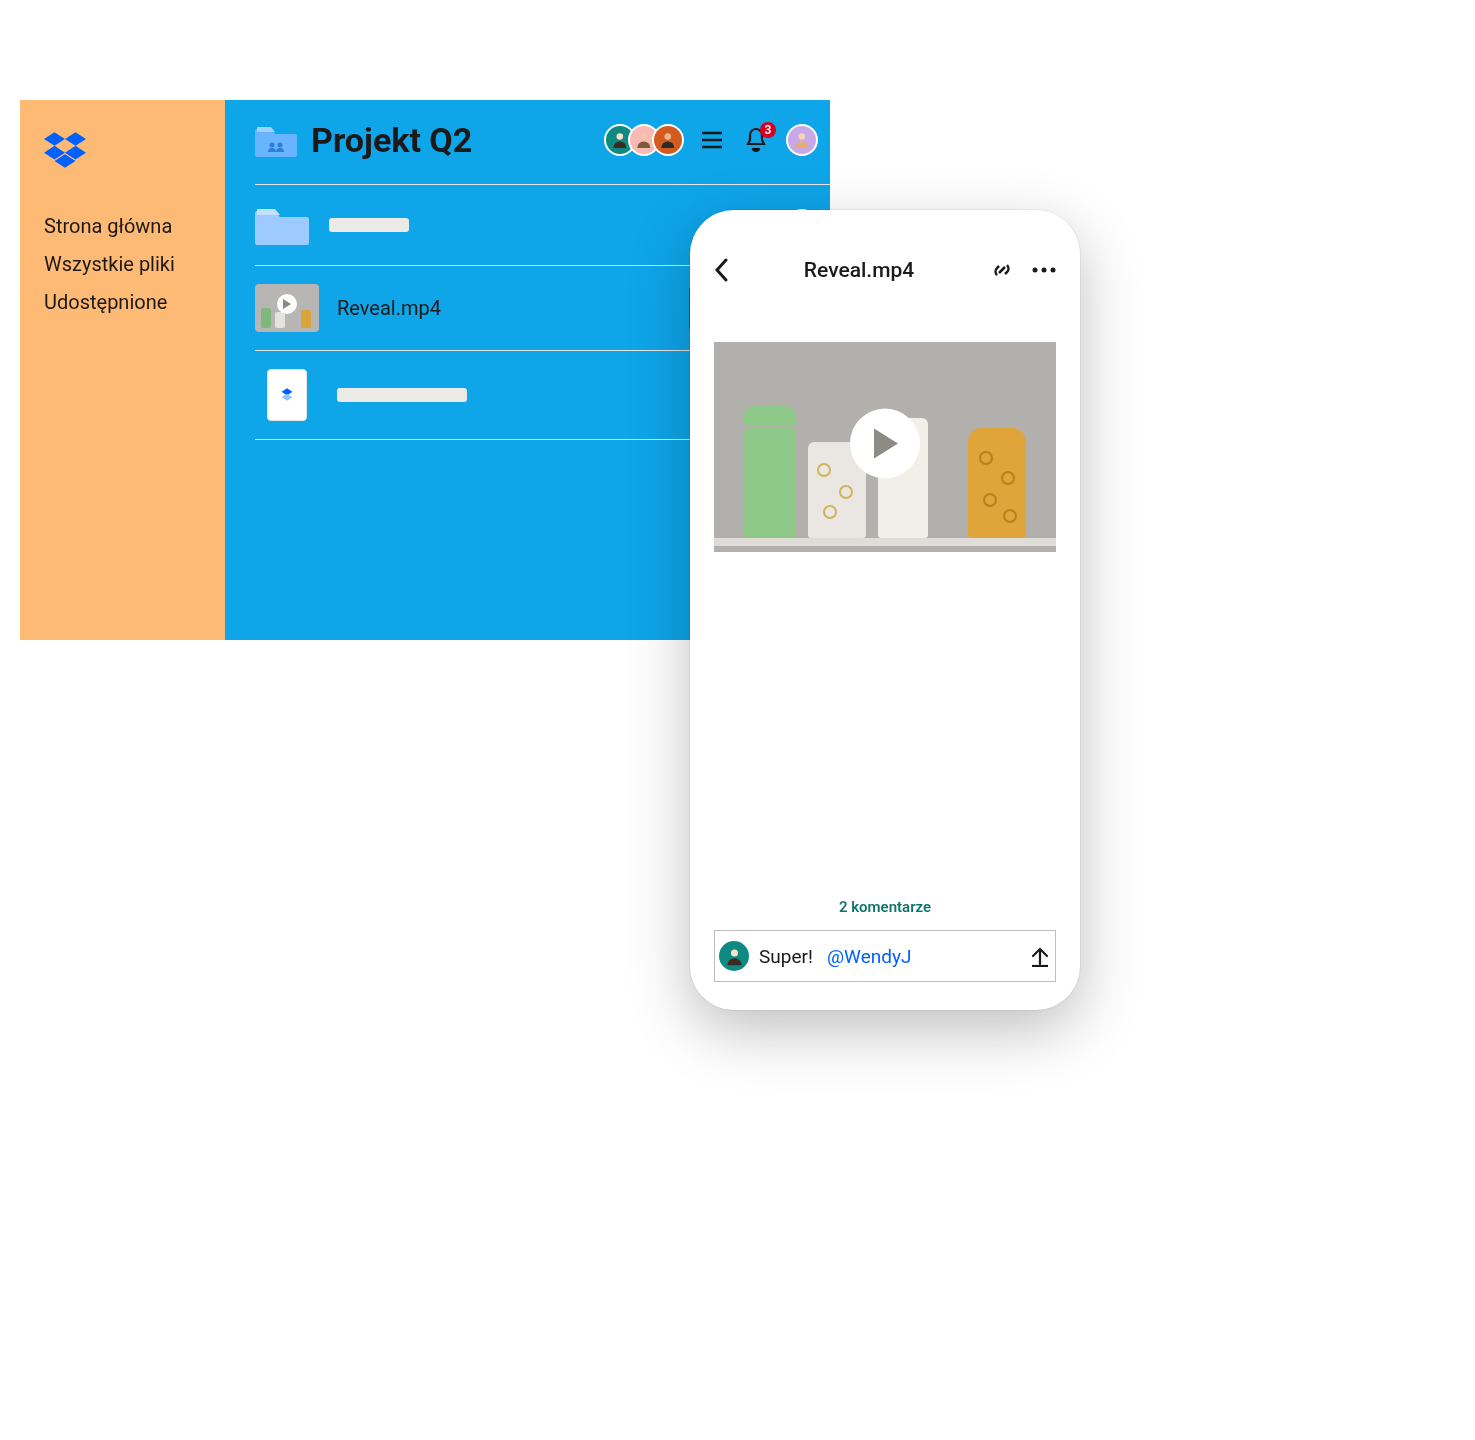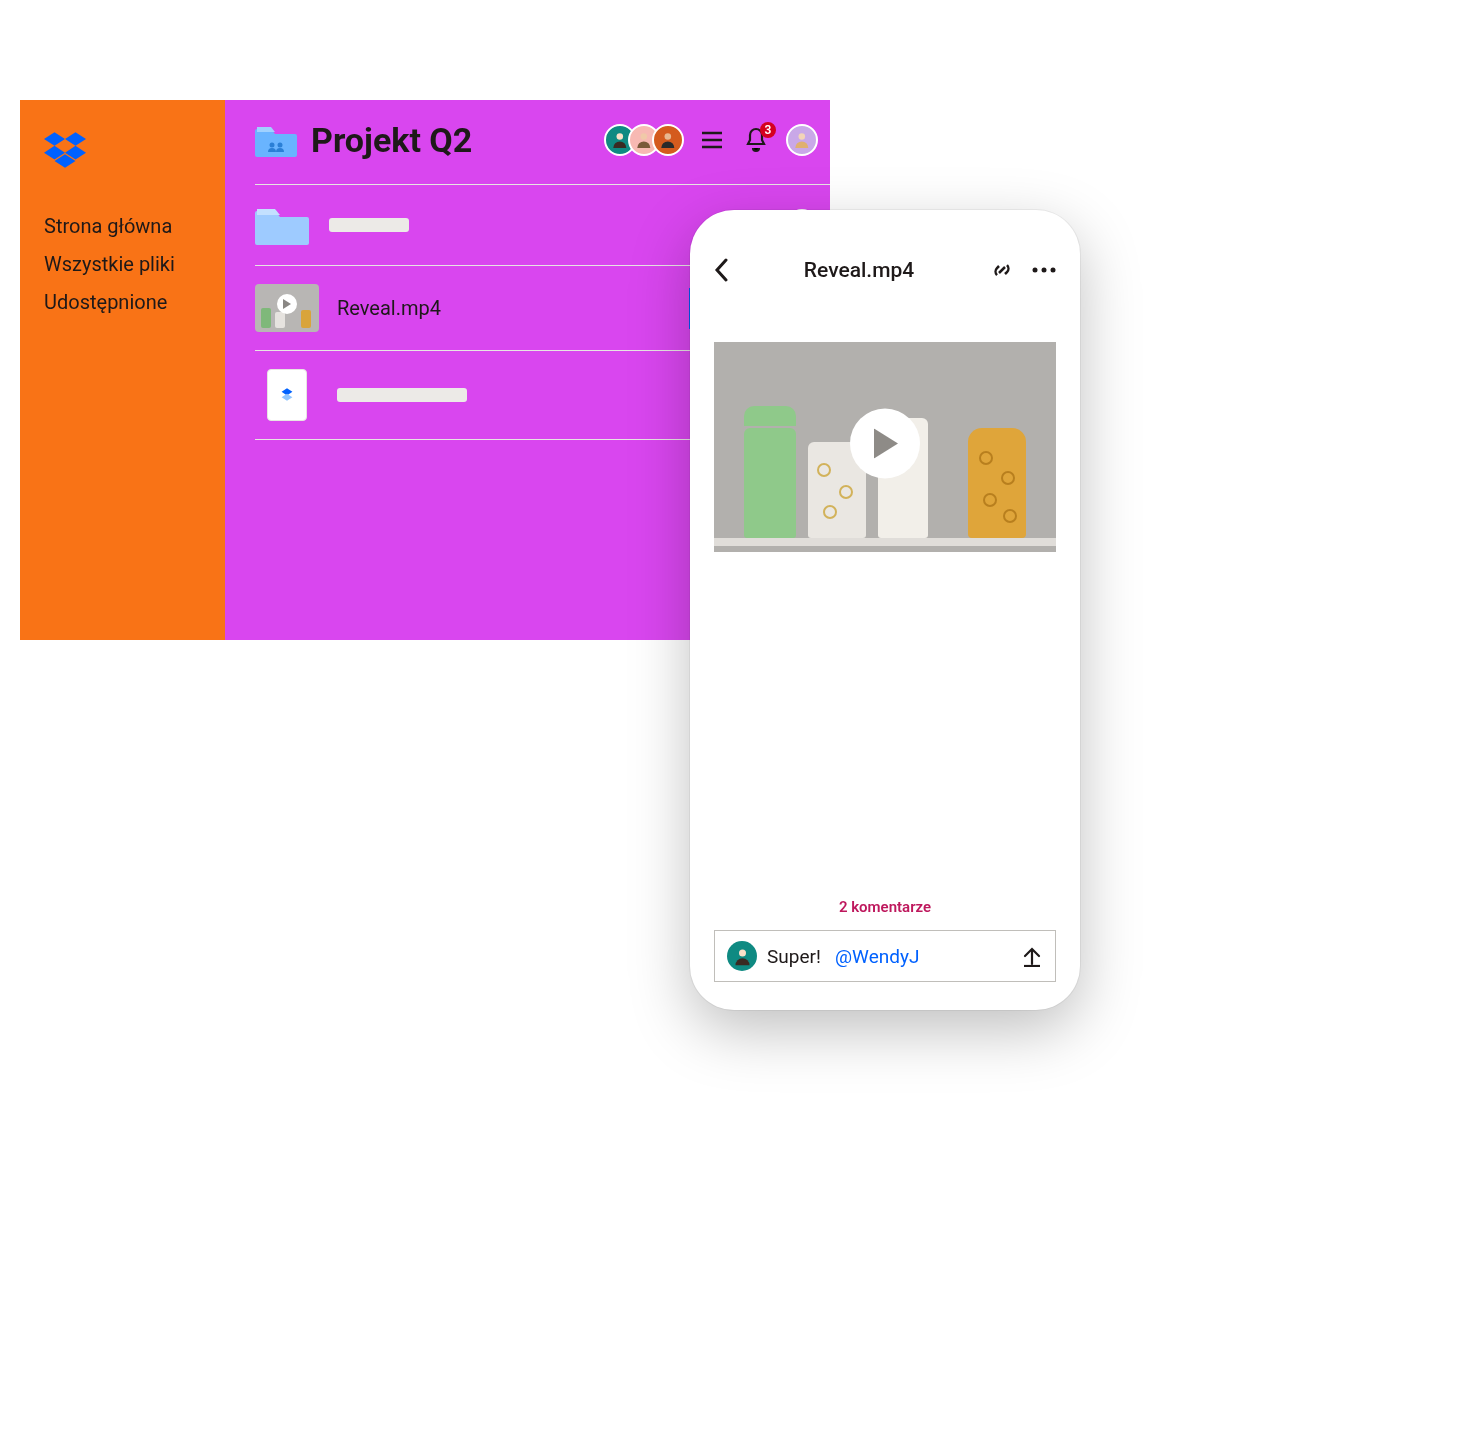--- a/index.html
+++ b/index.html
@@ -18,40 +18,40 @@
     left: 20px;
     width: 810px;
     height: 540px;
     display: flex;
     background: #fff;
     box-shadow: 0 0 0 rgba(0,0,0,0);
   }
 
   .sidebar {
     width: 205px;
-    background: #f97316;
+    background: #fdba74;
     padding: 32px 24px;
   }
 
   .logo {
     width: 42px;
     height: 42px;
     margin-bottom: 40px;
   }
 
   .nav-item {
     font-size: 20px;
     color: #1e1919;
     margin-bottom: 14px;
     cursor: pointer;
   }
 
   .content {
     flex: 1;
-    background: #d946ef;
+    background: #0ea5e9;
     padding: 20px 0 0 30px;
   }
 
   .folder-header {
     display: flex;
     align-items: center;
     gap: 14px;
     margin-bottom: 24px;
     padding-right: 12px;
   }
@@ -268,33 +268,33 @@
     display: flex;
     align-items: center;
     justify-content: center;
   }
 
   .phone-footer {
     margin-top: auto;
   }
 
   .comments-link {
-    color: #be185d;
+    color: #0f766e;
     font-size: 15px;
     font-weight: 600;
     text-align: center;
     margin-bottom: 14px;
     cursor: pointer;
   }
 
   .comment-box {
     border: 1px solid #c0beba;
     display: flex;
     align-items: center;
-    padding: 10px 12px;
+    padding: 10px 4px;
     gap: 10px;
   }
 
   .comment-text {
     font-size: 19px;
     color: #1e1919;
     flex: 1;
   }
 
   .mention {

